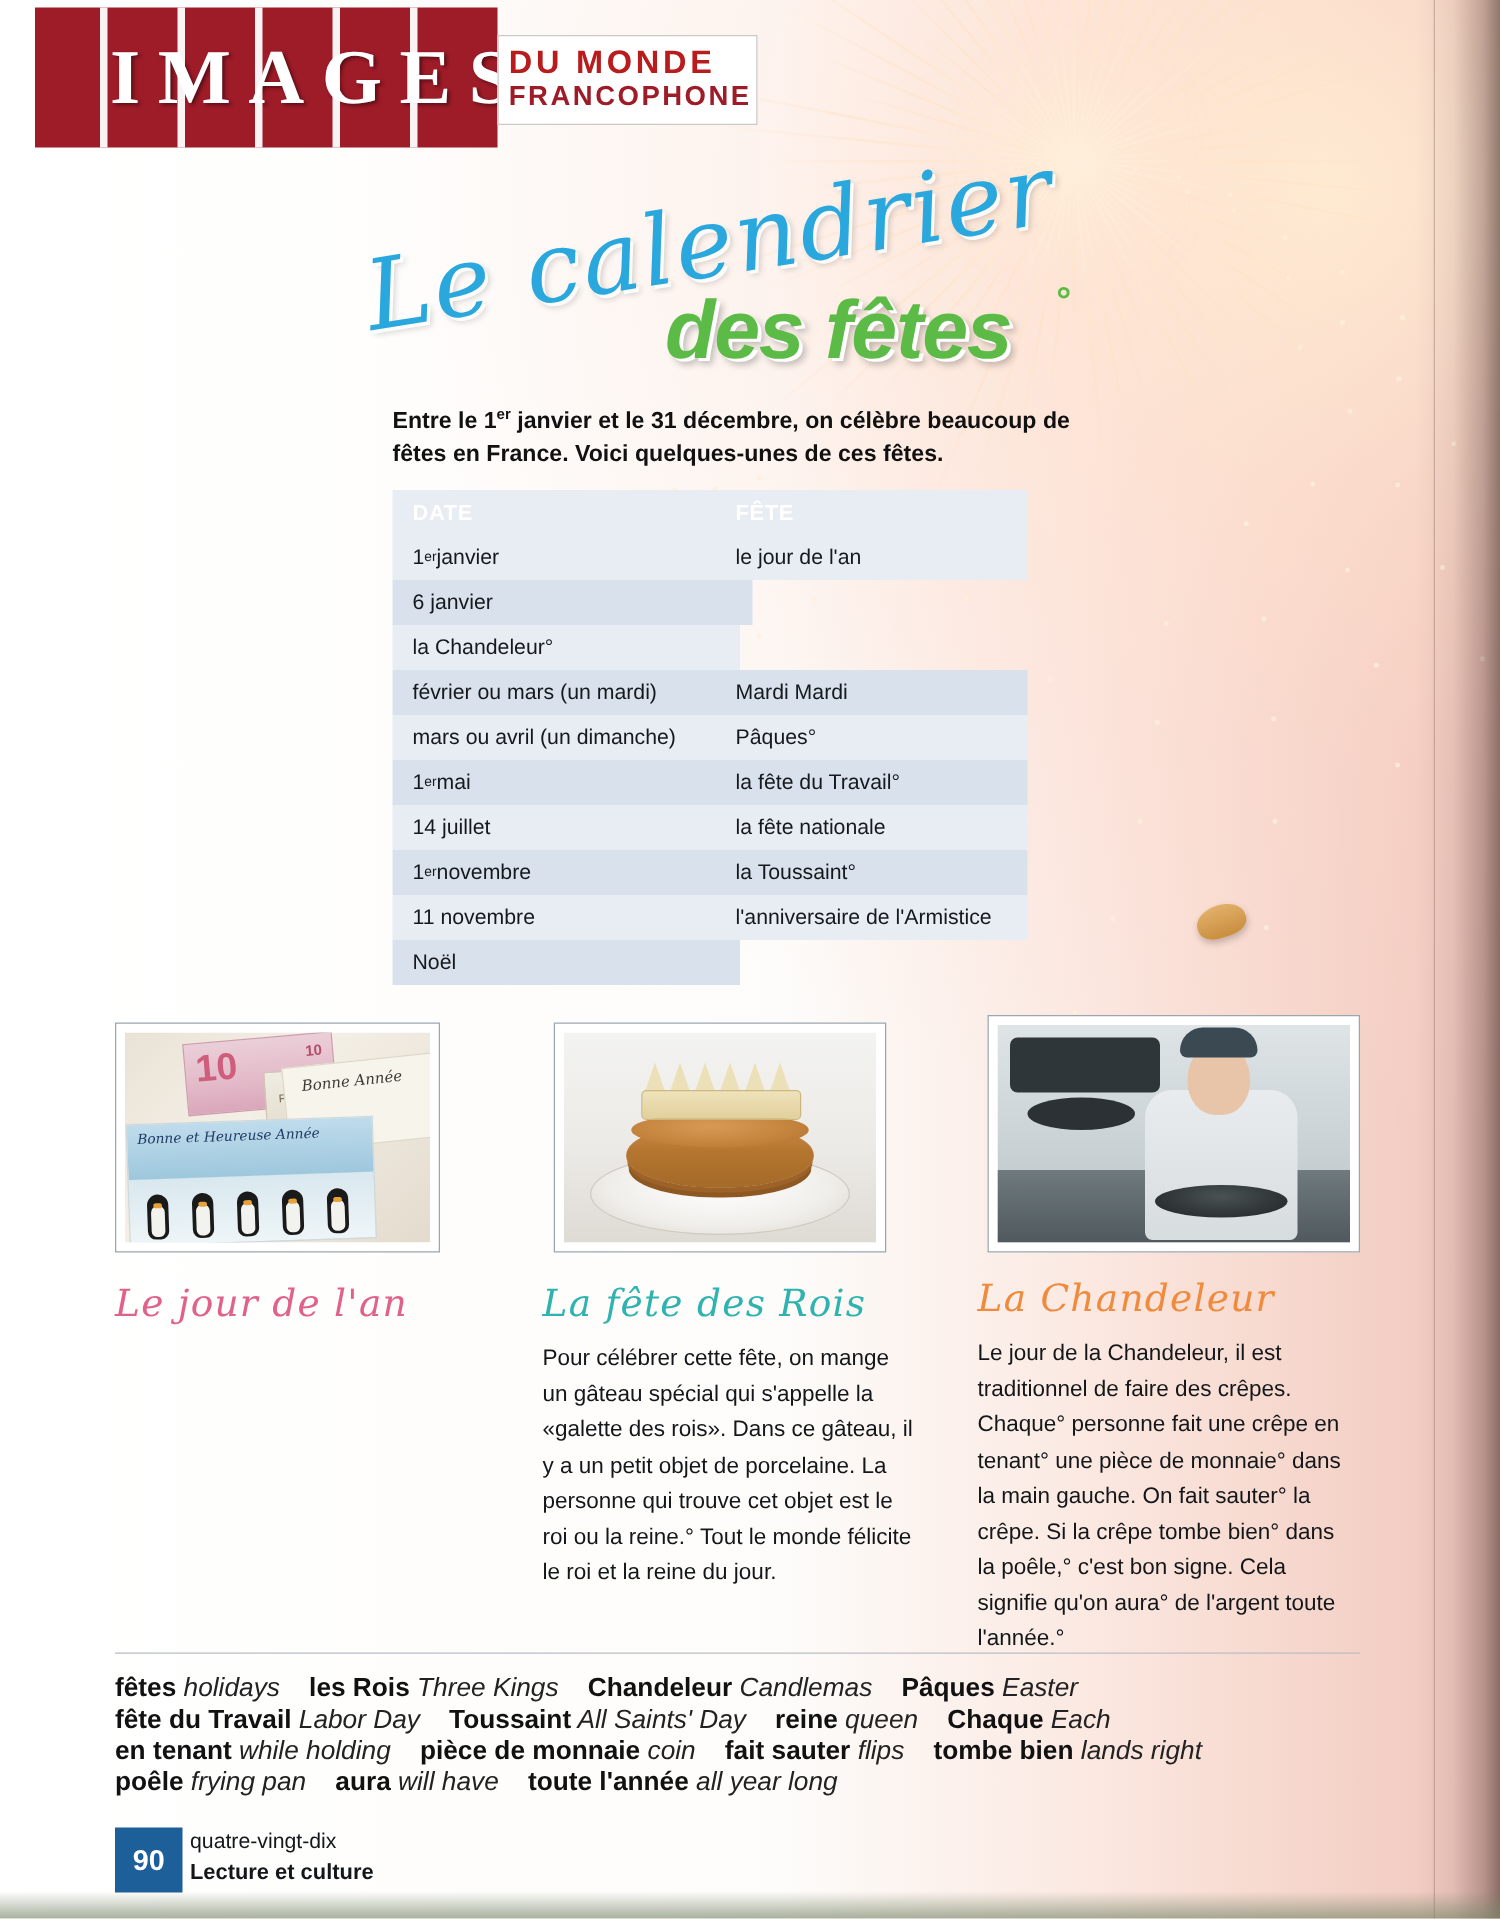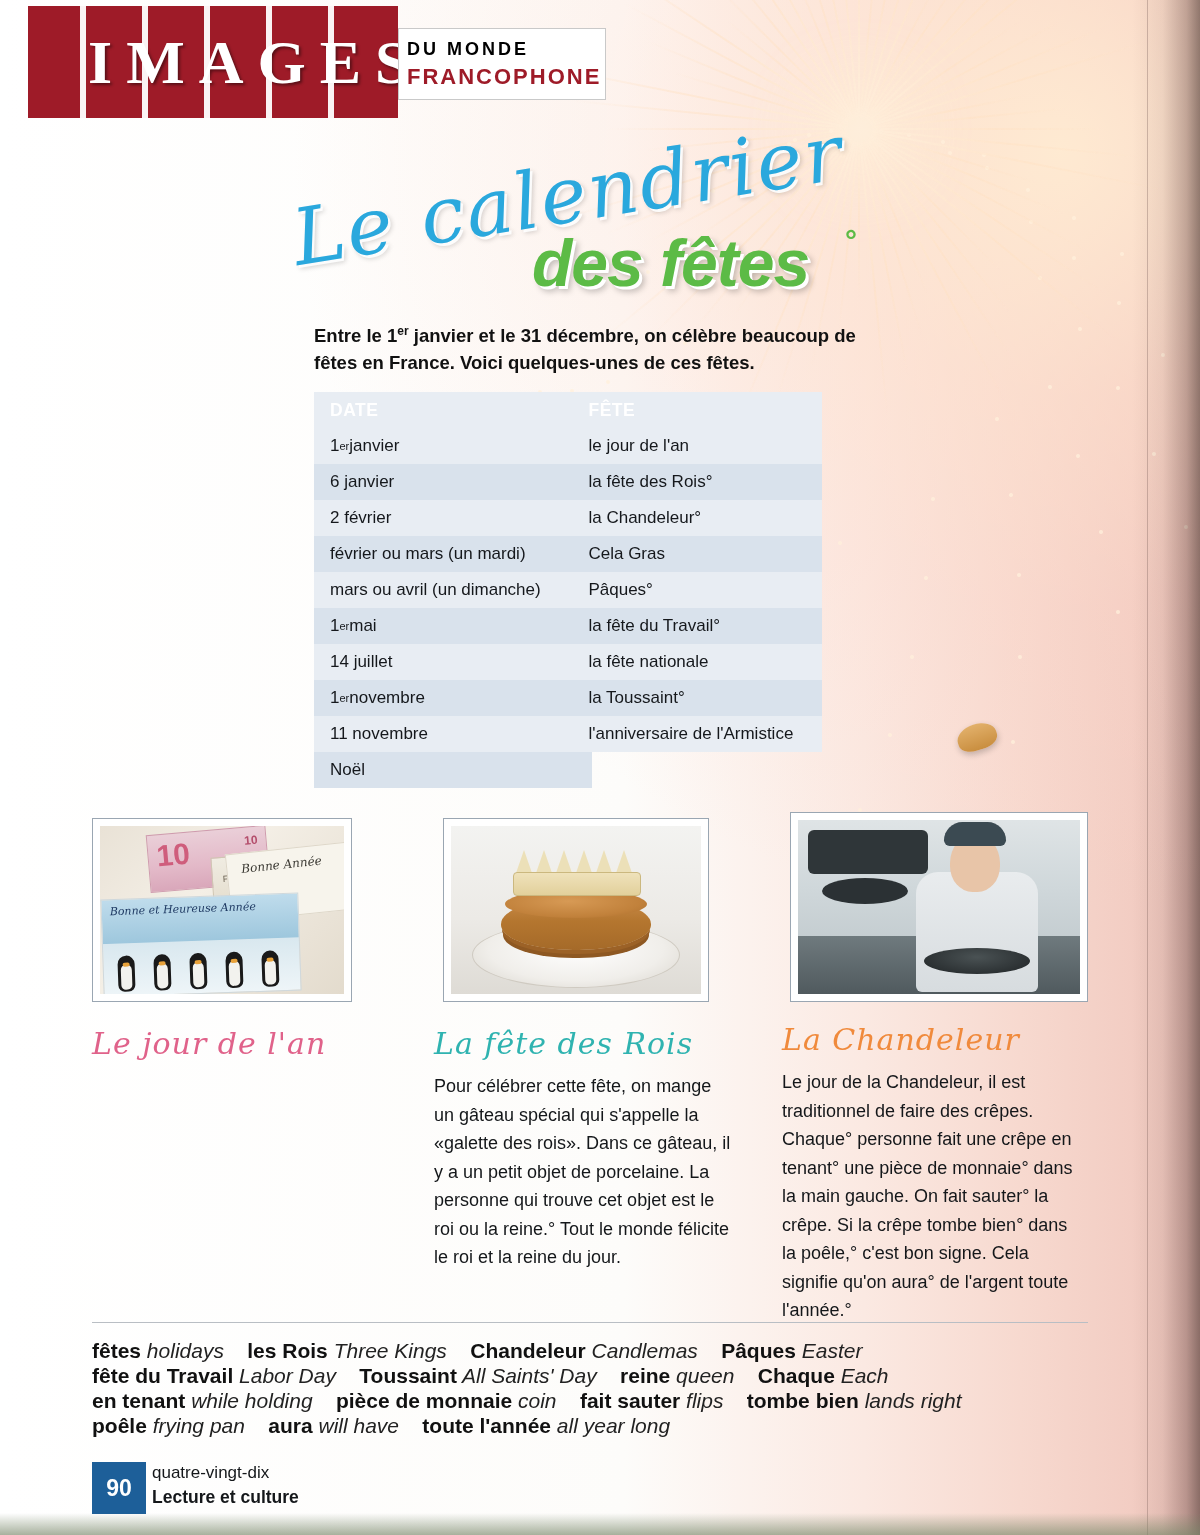--- a/index.html
+++ b/index.html
@@ -114,23 +114,23 @@
   .logo-sub {
     position: absolute;
     left: 398px; top: 28px;
     width: 208px; height: 72px;
     background: #ffffff;
     border: 1px solid #c9c9c9;
     box-sizing: border-box;
     padding: 6px 0 0 8px;
   }
   .logo-sub .l1 {
-    font-size: 18px;
-    font-weight: bold;
-    color: #000000;
+    font-size: 26px;
+    font-weight: bold;
+    color: #b91c1c;
     letter-spacing: 3px;
     line-height: 28px;
   }
   .logo-sub .l2 {
     font-size: 22px;
     font-weight: bold;
     color: #9e1b28;
     letter-spacing: 2px;
     line-height: 28px;
   }
@@ -666,29 +666,27 @@
       <div class="tcell c-date">DATE</div>
       <div class="tcell c-fete">FÊTE</div>
     </div>
     <div id="table-body">
         <div class="trow">
           <div class="tcell c-date">1<sup>er</sup> janvier</div>
           <div class="tcell c-fete">le jour de l'an</div>
         </div>
         <div class="trow alt">
           <div class="tcell c-date">6 janvier</div>
-          <div class="tcell c-fete">la fête des Rois°</div>
         </div>
         <div class="trow">
-          <div class="tcell c-date">2 février</div>
           <div class="tcell c-fete">la Chandeleur°</div>
         </div>
         <div class="trow alt">
           <div class="tcell c-date">février ou mars (un mardi)</div>
-          <div class="tcell c-fete">Cela Gras</div>
+          <div class="tcell c-fete">Mardi Mardi</div>
         </div>
         <div class="trow">
           <div class="tcell c-date">mars ou avril (un dimanche)</div>
           <div class="tcell c-fete">Pâques°</div>
         </div>
         <div class="trow alt">
           <div class="tcell c-date">1<sup>er</sup> mai</div>
           <div class="tcell c-fete">la fête du Travail°</div>
         </div>
         <div class="trow">

